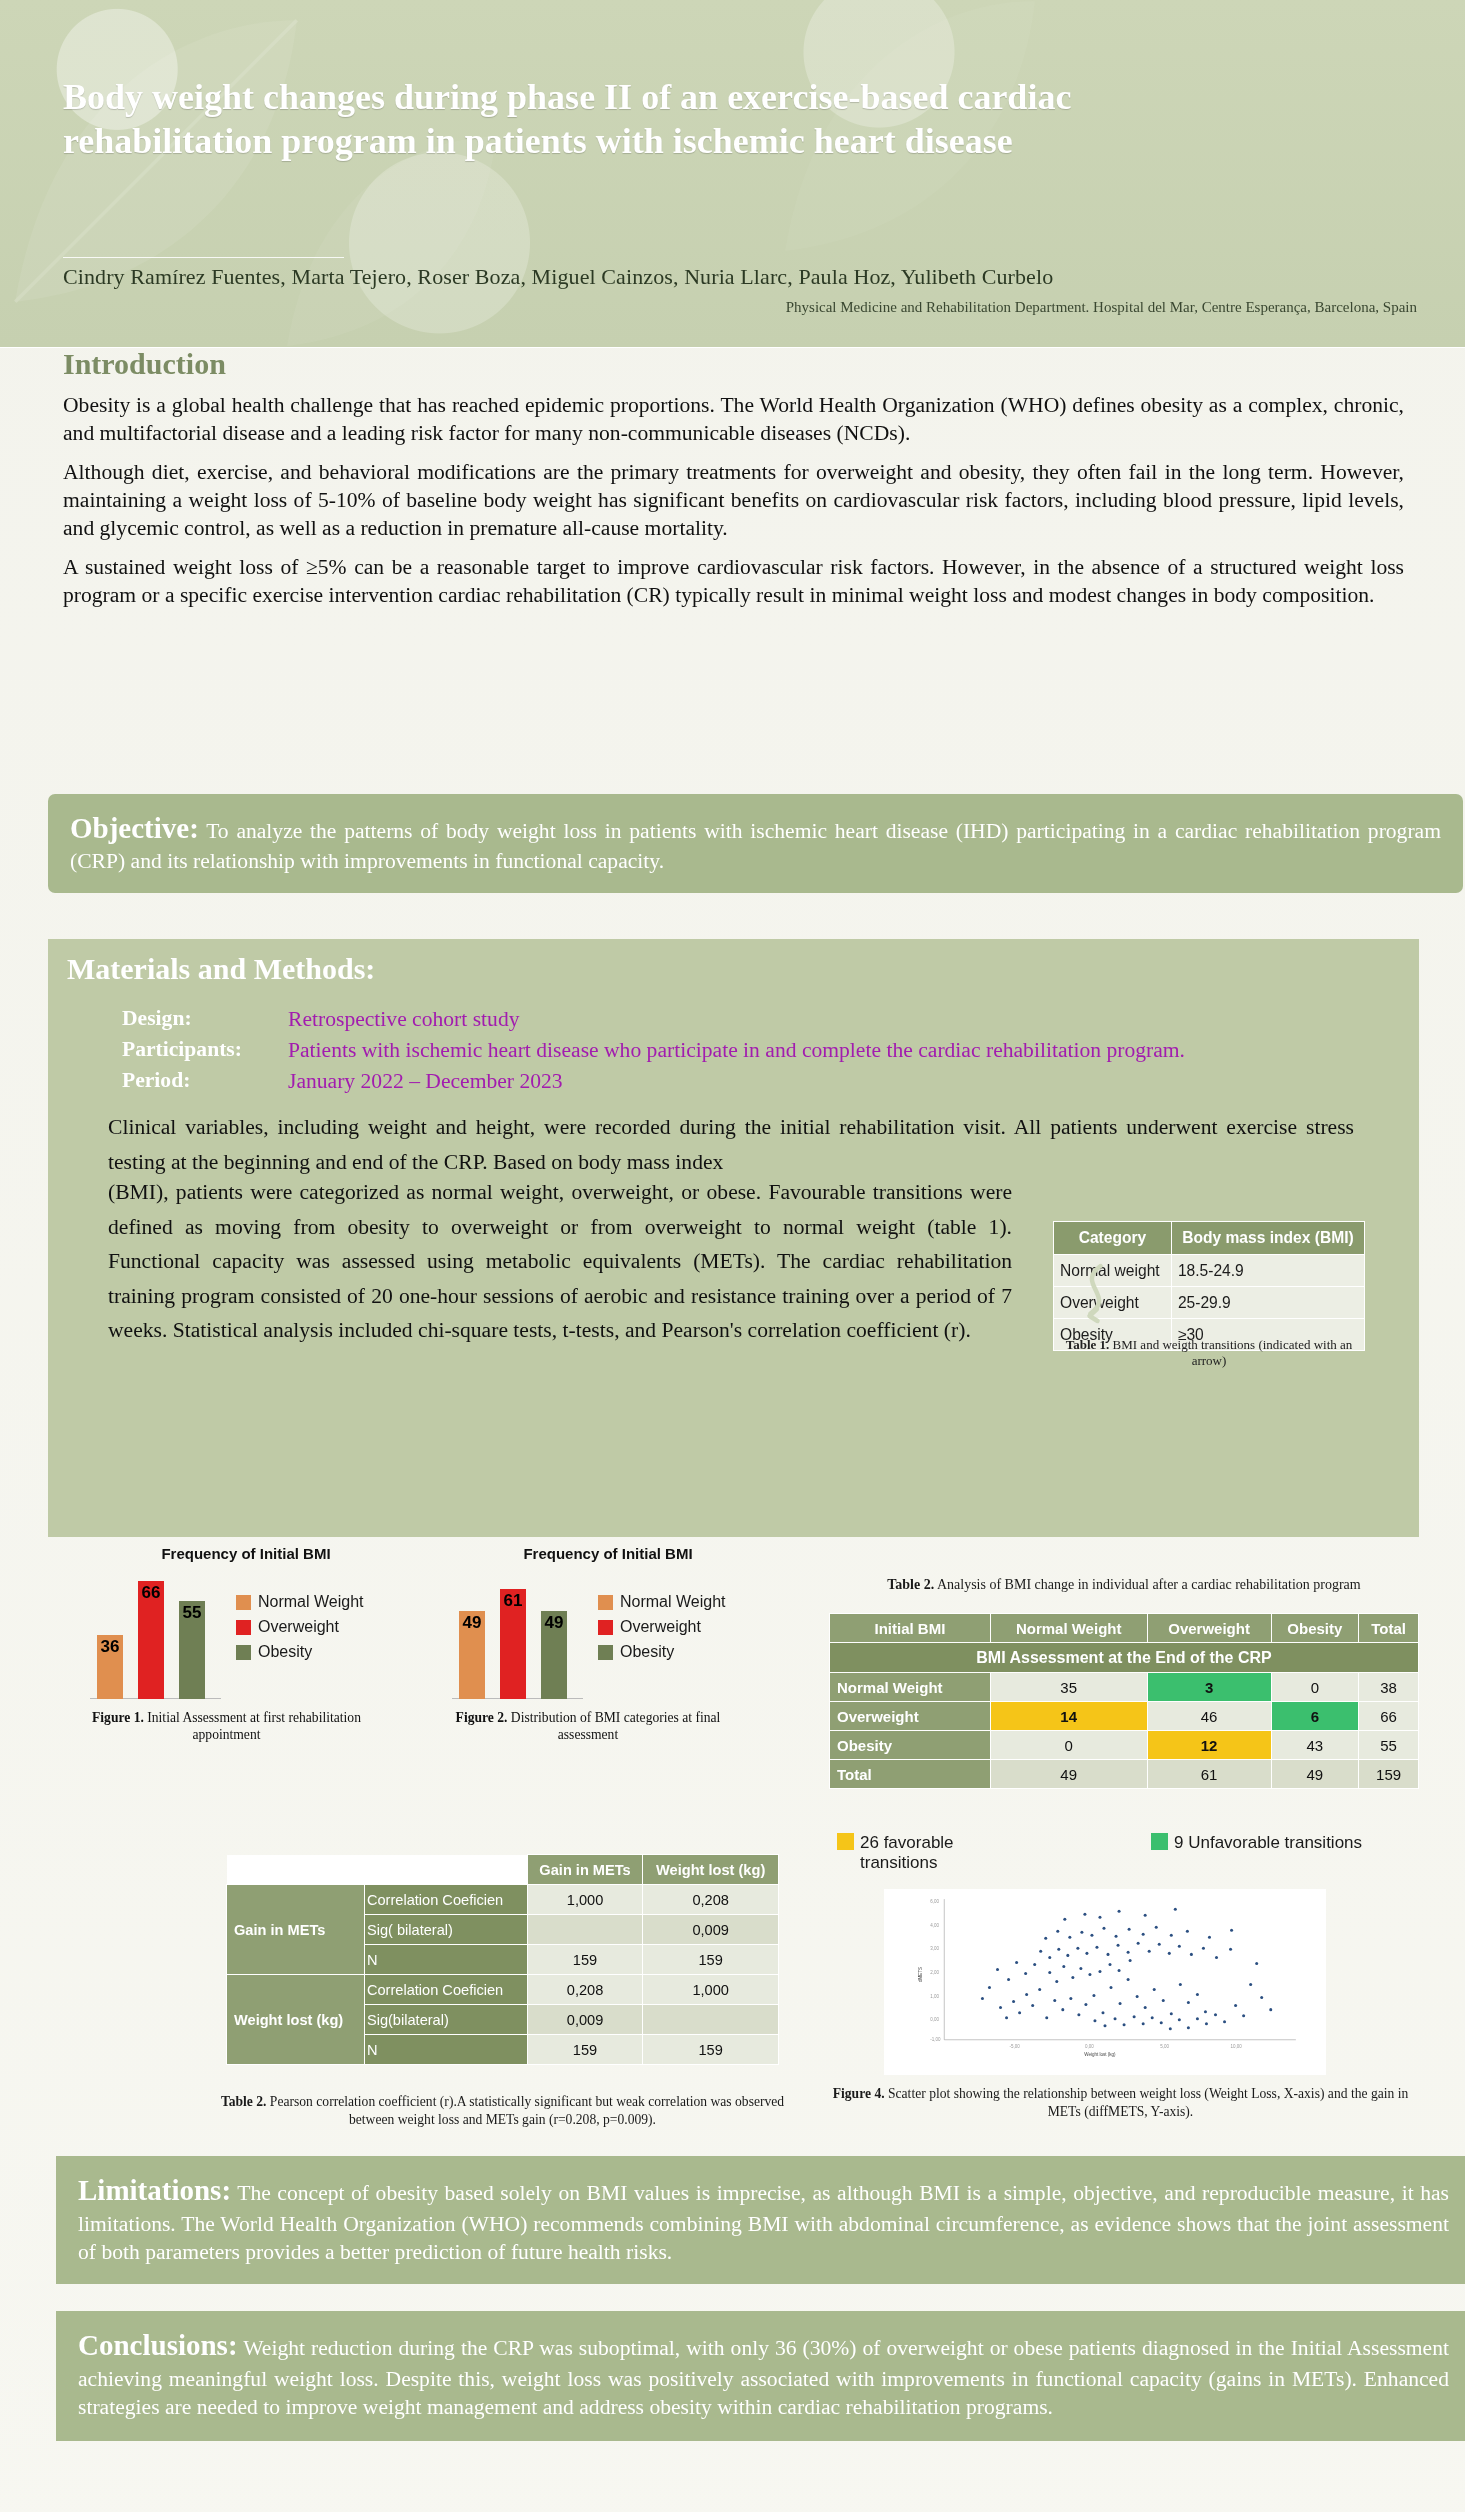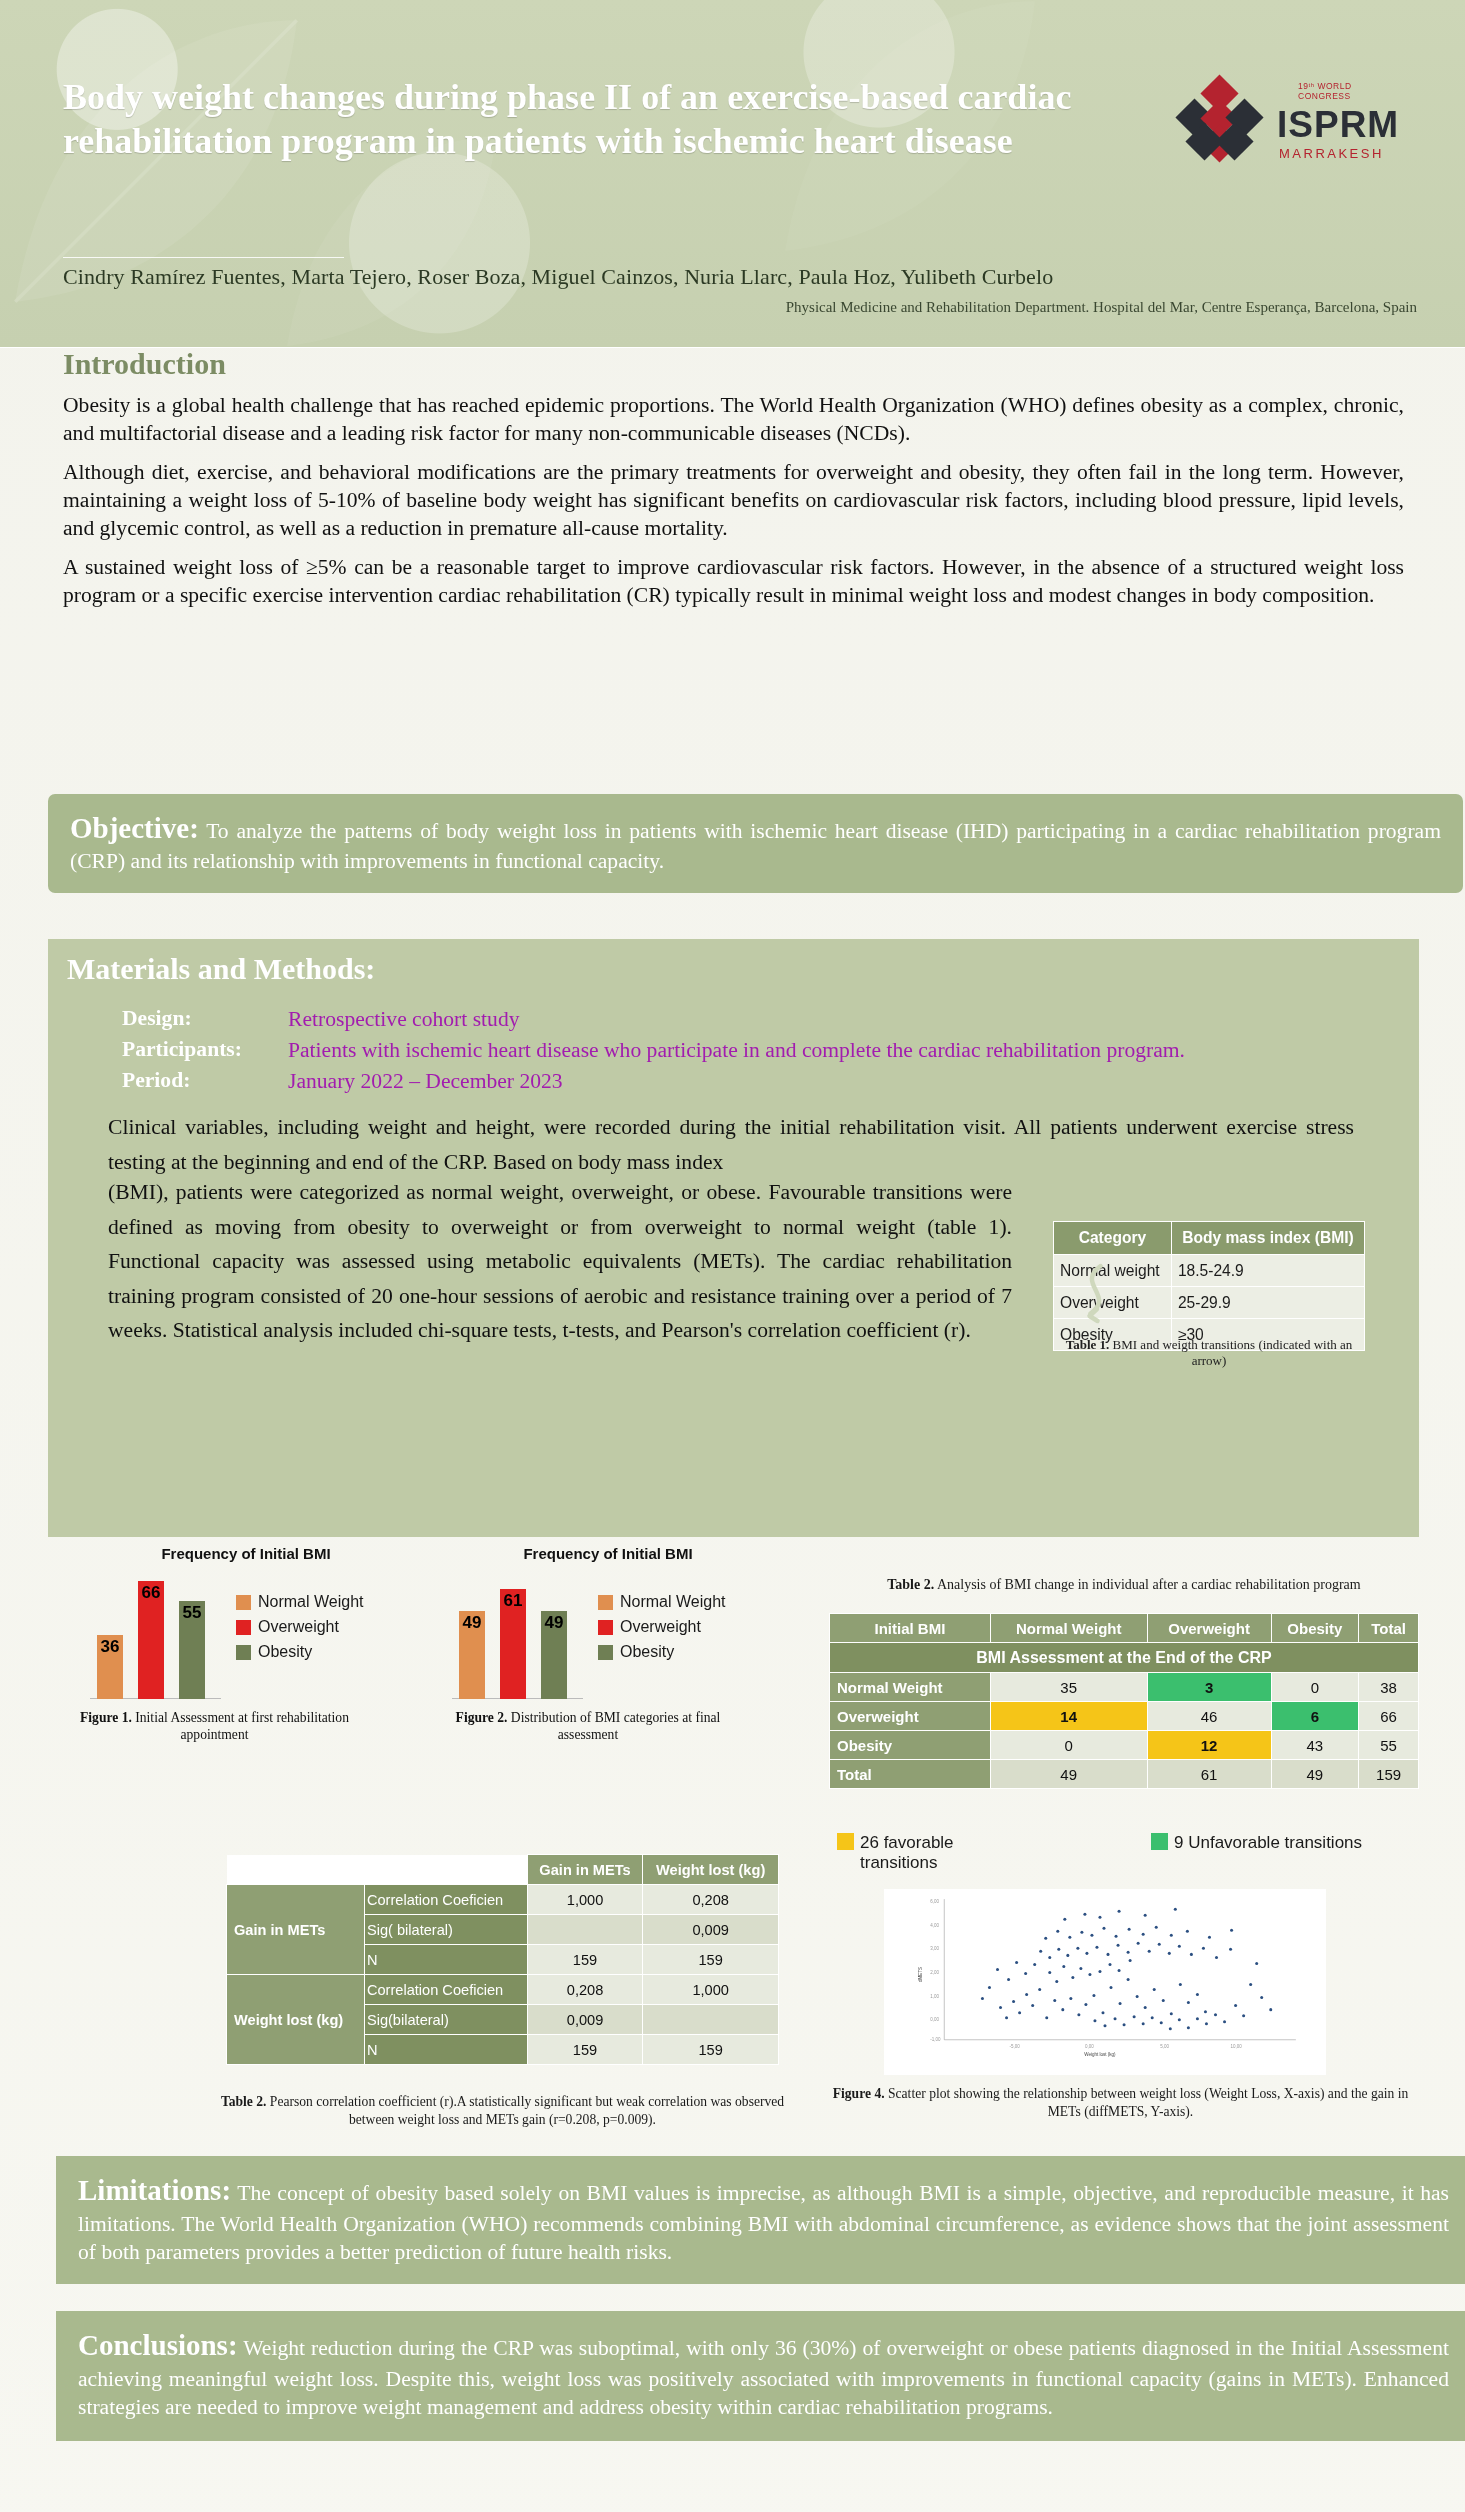--- a/index.html
+++ b/index.html
@@ -144,34 +144,20 @@
     </svg>
     <svg class="leafdeco" style="left:754px;top:-30px;width:312px;height:312px" viewBox="0 0 200 200">
       <path d="M20 180 C40 60 120 20 180 20 C170 110 110 170 20 180 Z" fill="#ffffff" opacity="0.15"></path>
     </svg>
 
     <div class="title">Body weight changes during phase II of an exercise-based cardiac rehabilitation program in patients with ischemic heart disease</div>
     <div class="authors-rule"></div>
     <div class="authors">Cindry Ramírez Fuentes, Marta Tejero, Roser Boza, Miguel Cainzos, Nuria Llarc, Paula Hoz, Yulibeth Curbelo</div>
     <div class="affiliation">Physical Medicine and Rehabilitation Department. Hospital del Mar,  Centre Esperança,  Barcelona, Spain</div>
 
-    <div class="logo">
-      <div class="mark">
-        <span class="d" style="left:35px;top:0px;"></span>
-        <span class="d dark" style="left:10px;top:24px;"></span>
-        <span class="d" style="left:35px;top:25px;"></span>
-        <span class="d dark" style="left:60px;top:24px;"></span>
-        <span class="d" style="left:35px;top:50px;"></span>
-        <span class="d dark" style="left:20px;top:48px;"></span>
-        <span class="d dark" style="left:50px;top:48px;"></span>
-      </div>
-      <div class="congress">19ᵗʰ WORLD CONGRESS</div>
-      <div class="isprm">ISPRM</div>
-      <div class="marrakesh">MARRAKESH</div>
-    </div>
   </div>
 
   <div class="body-col" style="top:347px;">
     <div class="sec-title">Introduction</div>
     <div style="height:10px"></div>
     <p class="txt">Obesity is a global health challenge that has reached epidemic proportions. The World Health Organization (WHO) defines obesity as a complex, chronic, and multifactorial disease and a leading risk factor for many non-communicable diseases (NCDs).</p>
     <p class="txt">Although diet, exercise, and behavioral modifications are the primary treatments for overweight and obesity, they often fail in the long term. However, maintaining a weight loss of 5-10% of baseline body weight has significant benefits on cardiovascular risk factors, including blood pressure, lipid levels, and glycemic control, as well as a reduction in premature all-cause mortality.</p>
     <p class="txt">A sustained weight loss of ≥5% can be a reasonable target to improve cardiovascular risk factors. However, in the absence of a structured weight loss program or a specific exercise intervention cardiac rehabilitation (CR) typically result in minimal weight loss and modest changes in body composition.</p>
   </div>
 
@@ -250,21 +236,21 @@
         <div class="legend-item">
             <span class="legend-sw" style="background:#e02222"></span>
             <span>Overweight</span>
           </div>
         <div class="legend-item">
             <span class="legend-sw" style="background:#6f7f54"></span>
             <span>Obesity</span>
           </div>
       </div>
     </div>
-    <div class="fig-cap" style="margin-top:11px;width:281px;margin-left:4px;text-align:center;">
+    <div class="fig-cap" style="margin-top:11px;width:281px;margin-left:16px;text-align:center;">
       <b>Figure 1.</b><span> Initial Assessment at first rehabilitation appointment</span>
     </div>
   </div>
 
   <div style="position:absolute;left:432px;top:1545px;width:352px;">
     <div class="fig-title">Frequency of Initial BMI</div>
     <div style="position:relative;height:126px;margin-top:11px;">
       <div class="bars" style="position:absolute;left:20px;top:0;width:131px;height:126px;">
         <div class="axis-line" style="width:131px;"></div>
         <div class="bar" style="left:7px;height:88px;background:#e08f4f;"></div>

